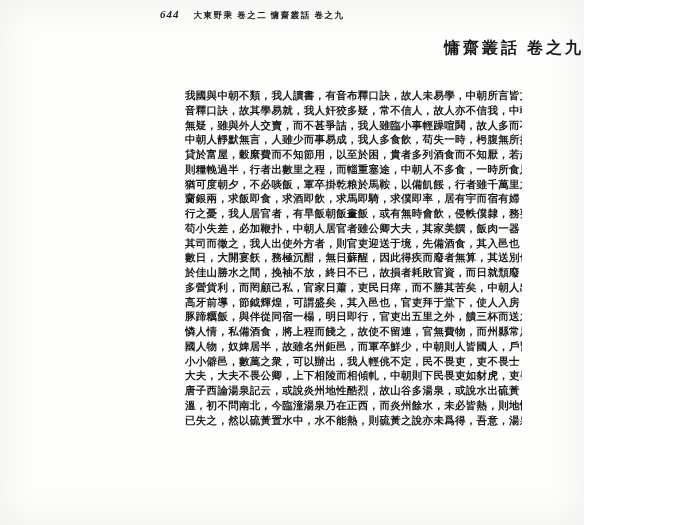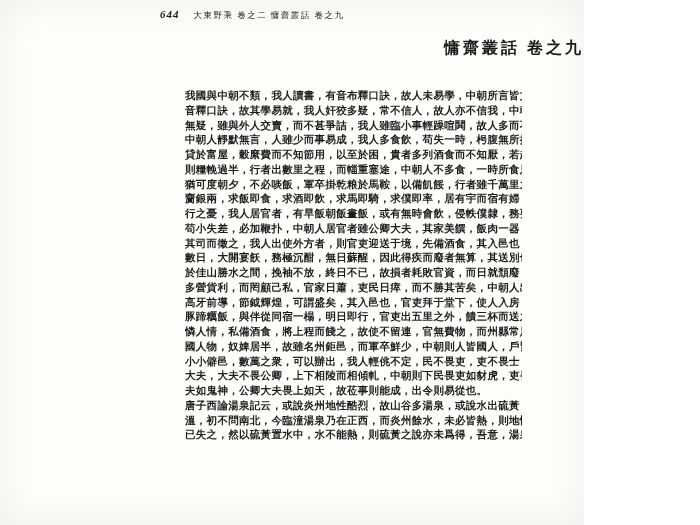--- a/index.html
+++ b/index.html
@@ -19,21 +19,21 @@
     white-space:nowrap;
   }
   .page-number{
     font-size:11px;
     font-weight:bold;
     font-style:italic;
     letter-spacing:1px;
   }
   .header-text{
     font-size:8.5px;
-    font-weight:normal;
+    font-weight:bold;
     letter-spacing:1.5px;
   }
   .doc-title{
     position:absolute;
     left:0;right:0;top:38px;
     text-align:right;
     font-size:16px;
     font-weight:bold;
     letter-spacing:3px;
   }
@@ -85,19 +85,18 @@
       <div class="text-line">其司而徵之，我人出使外方者，則官吏迎送于境，先備酒食，其入邑也，邀留</div>
       <div class="text-line">數日，大開宴飫，務極沉酣，無日蘇醒，因此得疾而廢者無算，其送別也，張幕</div>
       <div class="text-line">於佳山勝水之間，挽袖不放，終日不已，故損者耗敗官資，而日就頹廢，能者</div>
       <div class="text-line">多營貨利，而罔顧己私，官家日蕭，吏民日瘁，而不勝其苦矣，中朝人出使者，</div>
       <div class="text-line">高牙前導，節鉞輝煌，可謂盛矣，其入邑也，官吏拜于堂下，使人入房，只啖</div>
       <div class="text-line">豚蹄糲飯，與伴從同宿一榻，明日即行，官吏出五里之外，饋三杯而送之，官吏</div>
       <div class="text-line">憐人情，私備酒食，將上程而餞之，故使不留連，官無費物，而州縣常足也。我</div>
       <div class="text-line">國人物，奴婢居半，故雖名州鉅邑，而軍卒鮮少，中朝則人皆國人，戶皆精兵，雖</div>
       <div class="text-line">小小僻邑，數萬之衆，可以辦出，我人輕佻不定，民不畏吏，吏不畏士，士不畏</div>
       <div class="text-line">大夫，大夫不畏公卿，上下相陵而相傾軋，中朝則下民畏吏如豺虎，吏畏公卿大</div>
-      <div class="text-line short-end">夫如鬼神，公卿大夫畏上如天，故莅事則能成，出令則易從也。</div>
       <div class="text-line">唐子西論湯泉記云，或說炎州地性酷烈，故山谷多湯泉，或說水出硫黃，地中即</div>
       <div class="text-line">溫，初不問南北，今臨潼湯泉乃在正西，而炎州餘水，未必皆熱，則地性之說固</div>
       <div class="text-line">已失之，然以硫黃置水中，水不能熱，則硫黃之說亦未爲得，吾意，湯泉在天地</div>
     </div>
 
 </div>
 
 </body></html>

